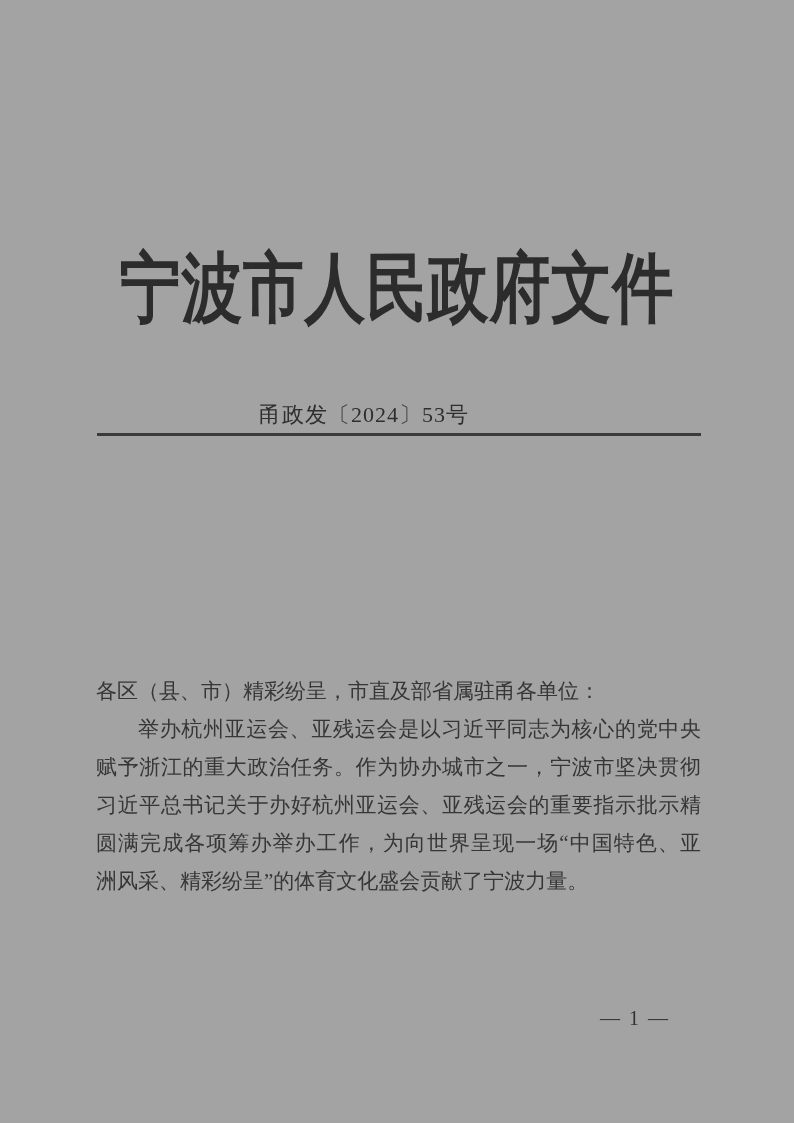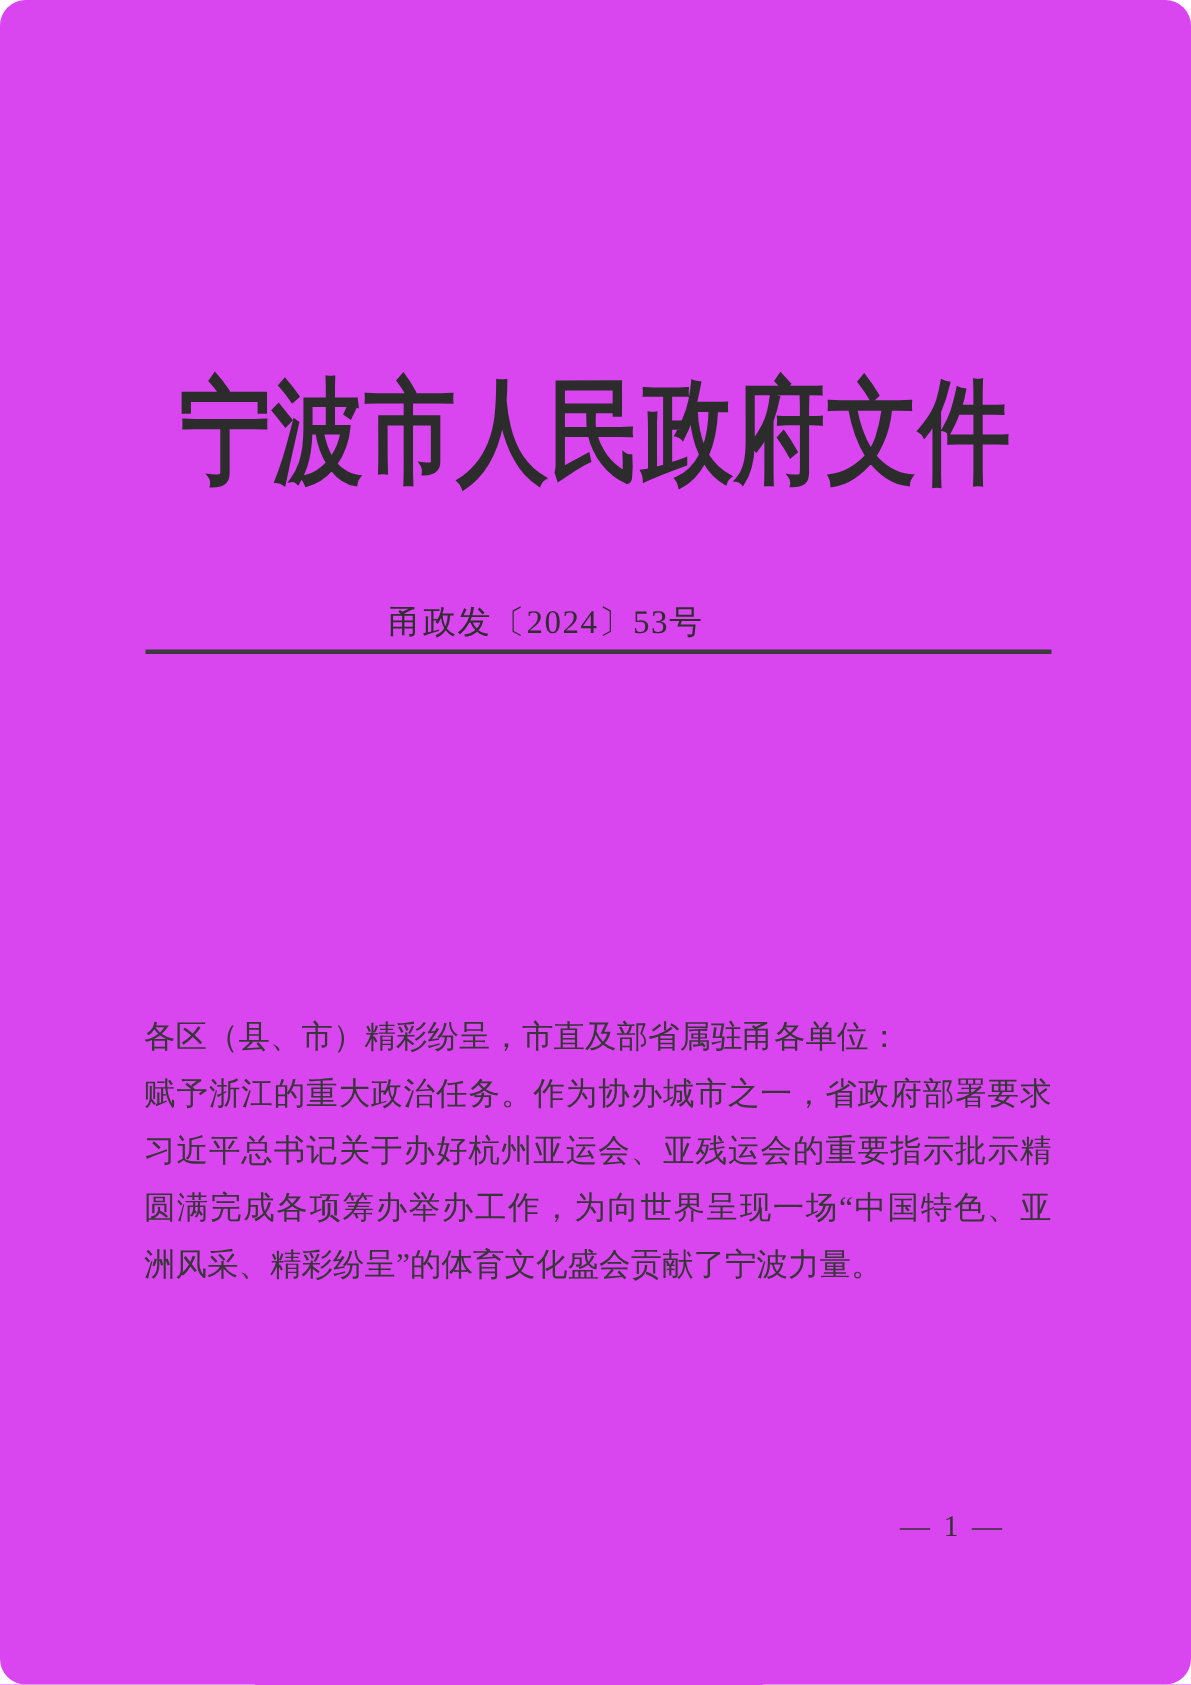--- a/index.html
+++ b/index.html
@@ -5,22 +5,21 @@
   html, body { margin: 0; padding: 0; }
   body {
     width: 794px; height: 1123px;
     background: #ffffff;
     font-family: "Liberation Serif", "DejaVu Serif", serif;
     position: relative;
     overflow: hidden;
   }
   .page {
     position: absolute; inset: 0;
-    background: #d946ef;
-    border-radius: 17px;
+    background: #a3a3a3;
   }
   .header-title {
     position: absolute;
     top: 238px; left: 0; width: 794px;
     text-align: center;
     font-size: 76px;
     font-weight: bold;
     color: #2c2c2c;
     white-space: nowrap;
     transform: scaleX(0.80);
@@ -84,21 +83,22 @@
 
   <div class="header-title">宁波市人民政府文件</div>
 
   <div class="doc-number">甬政发〔2024〕53号</div>
 
   <div class="rule"></div>
 
 
   <div class="body-block">
       <div class="body-line">各区（县、市）精彩纷呈，市直及部省属驻甬各单位：</div>
-      <div class="body-line j">赋予浙江的重大政治任务。作为协办城市之一，省政府部署要求</div>
+      <div class="body-line j ind">举办杭州亚运会、亚残运会是以习近平同志为核心的党中央</div>
+      <div class="body-line j">赋予浙江的重大政治任务。作为协办城市之一，宁波市坚决贯彻</div>
       <div class="body-line j">习近平总书记关于办好杭州亚运会、亚残运会的重要指示批示精</div>
       <div class="body-line j">圆满完成各项筹办举办工作，为向世界呈现一场“中国特色、亚</div>
       <div class="body-line">洲风采、精彩纷呈”的体育文化盛会贡献了宁波力量。</div>
     </div>
 
   <div class="page-number">— 1 —</div>
 
 </div>
 
 </body></html>

